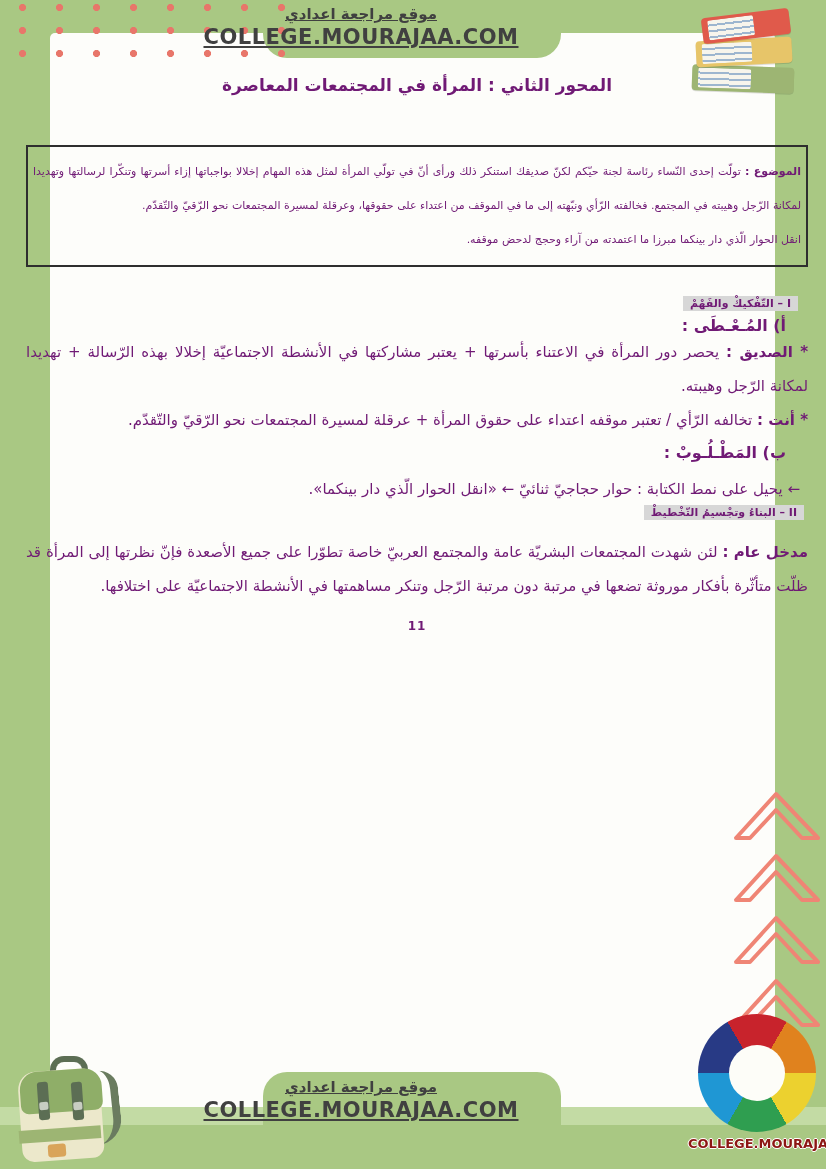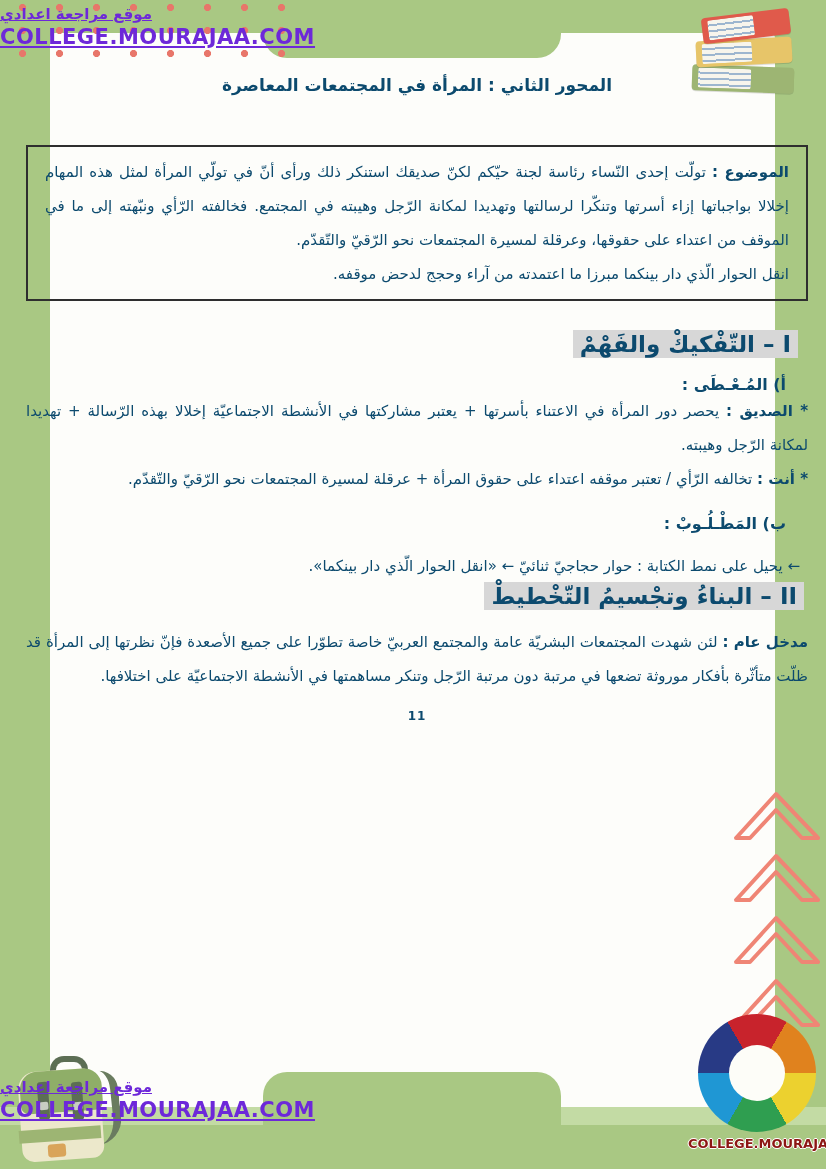--- a/index.html
+++ b/index.html
@@ -20,22 +20,22 @@
   }
   .footer-tab{
     position:absolute; left:263px; top:1072px; width:298px; height:97px;
     background:#a9c883; border-radius:24px 24px 0 0; z-index:3;
   }
   .footer-stripe{
     position:absolute; left:0; top:1107px; width:826px; height:18px;
     background:#c3dba4; z-index:1;
   }
   .band-text{
-    position:absolute; left:0; width:722px; text-align:left;
-    color:#6d28d9; z-index:4; line-height:1.25;
+    position:absolute; left:0; width:722px; text-align:center;
+    color:#404040; z-index:4; line-height:1.25;
   }
   .band-text.top{ top:5px; }
   .band-text.bottom{ top:1078px; }
   .site-ar{ display:block; font-size:15px; font-weight:bold; text-decoration:underline; }
   .site-url{ display:block; font-size:21px; font-weight:bold; text-decoration:underline; letter-spacing:.5px; }
   
   .dots{
     position:absolute; left:0; top:0; width:294px; height:64px; z-index:4;
     background-image:radial-gradient(circle,#e8766a 3.2px, rgba(232,118,106,0) 3.9px);
     background-size:37px 23px; background-position:4px -4px;
@@ -82,37 +82,37 @@
   }
   .ring::after{ content:""; position:absolute; inset:31px; background:#fdfdf8; border-radius:50%; }
   .logo-caption{
     margin-top:4px; text-align:center; font-size:13px; font-weight:bold; color:#8c1713;
     white-space:nowrap;
     text-shadow:-1px 0 #fff, 1px 0 #fff, 0 -1px #fff, 0 1px #fff;
   }
   
   .content{
     position:absolute; inset:0; direction:rtl; box-sizing:border-box;
-    padding:0 18px 0 26px; color:#0c4a6e; z-index:2;
+    padding:0 18px 0 26px; color:#701a75; z-index:2;
   }
   .doc-title{ margin-top:75px; text-align:center; font-weight:bold; font-size:17px; }
   .subject-box{
-    margin-top:50px; border:2px solid #2e2e2e; padding:8px 17px;
-    font-size:15px; line-height:34px; text-align:justify;
+    margin-top:50px; border:2px solid #2e2e2e; padding:8px 5px;
+    font-size:11px; line-height:34px; text-align:justify;
   }
   .subject-box p{ margin:0; }
   .b{ font-weight:bold; }
   .hl{ background:#d7d7d7; padding:1px 7px; }
-  .h-row{ font-weight:bold; font-size:23px; }
+  .h-row{ font-weight:bold; font-size:11px; }
   .h1-row{ margin-top:30px; padding-right:10px; }
-  .part-label{ margin-top:18px; padding-right:22px; font-weight:bold; font-size:16px; }
+  .part-label{ margin-top:6px; padding-right:22px; font-weight:bold; font-size:16px; }
   .para{ font-size:15px; line-height:34px; text-align:justify; }
   .intro-line{ margin-top:10px; padding-right:34px; }
   .req{ padding-right:8px; }
-  .req1{ margin-top:16px; }
+  .req1{ margin-top:10px; }
   .req2{ margin-top:2px; }
   .u{ text-decoration:underline; }
   .h2-row{ padding-right:4px; }
   .moq-row{ margin-top:26px; padding-right:12px; font-size:16px; }
   .entry{ margin-top:16px; }
   .page-number{ margin-top:16px; text-align:center; font-size:12px; font-weight:600;
     direction:ltr; letter-spacing:1px; }
 </style>
 </head>
 <body>

